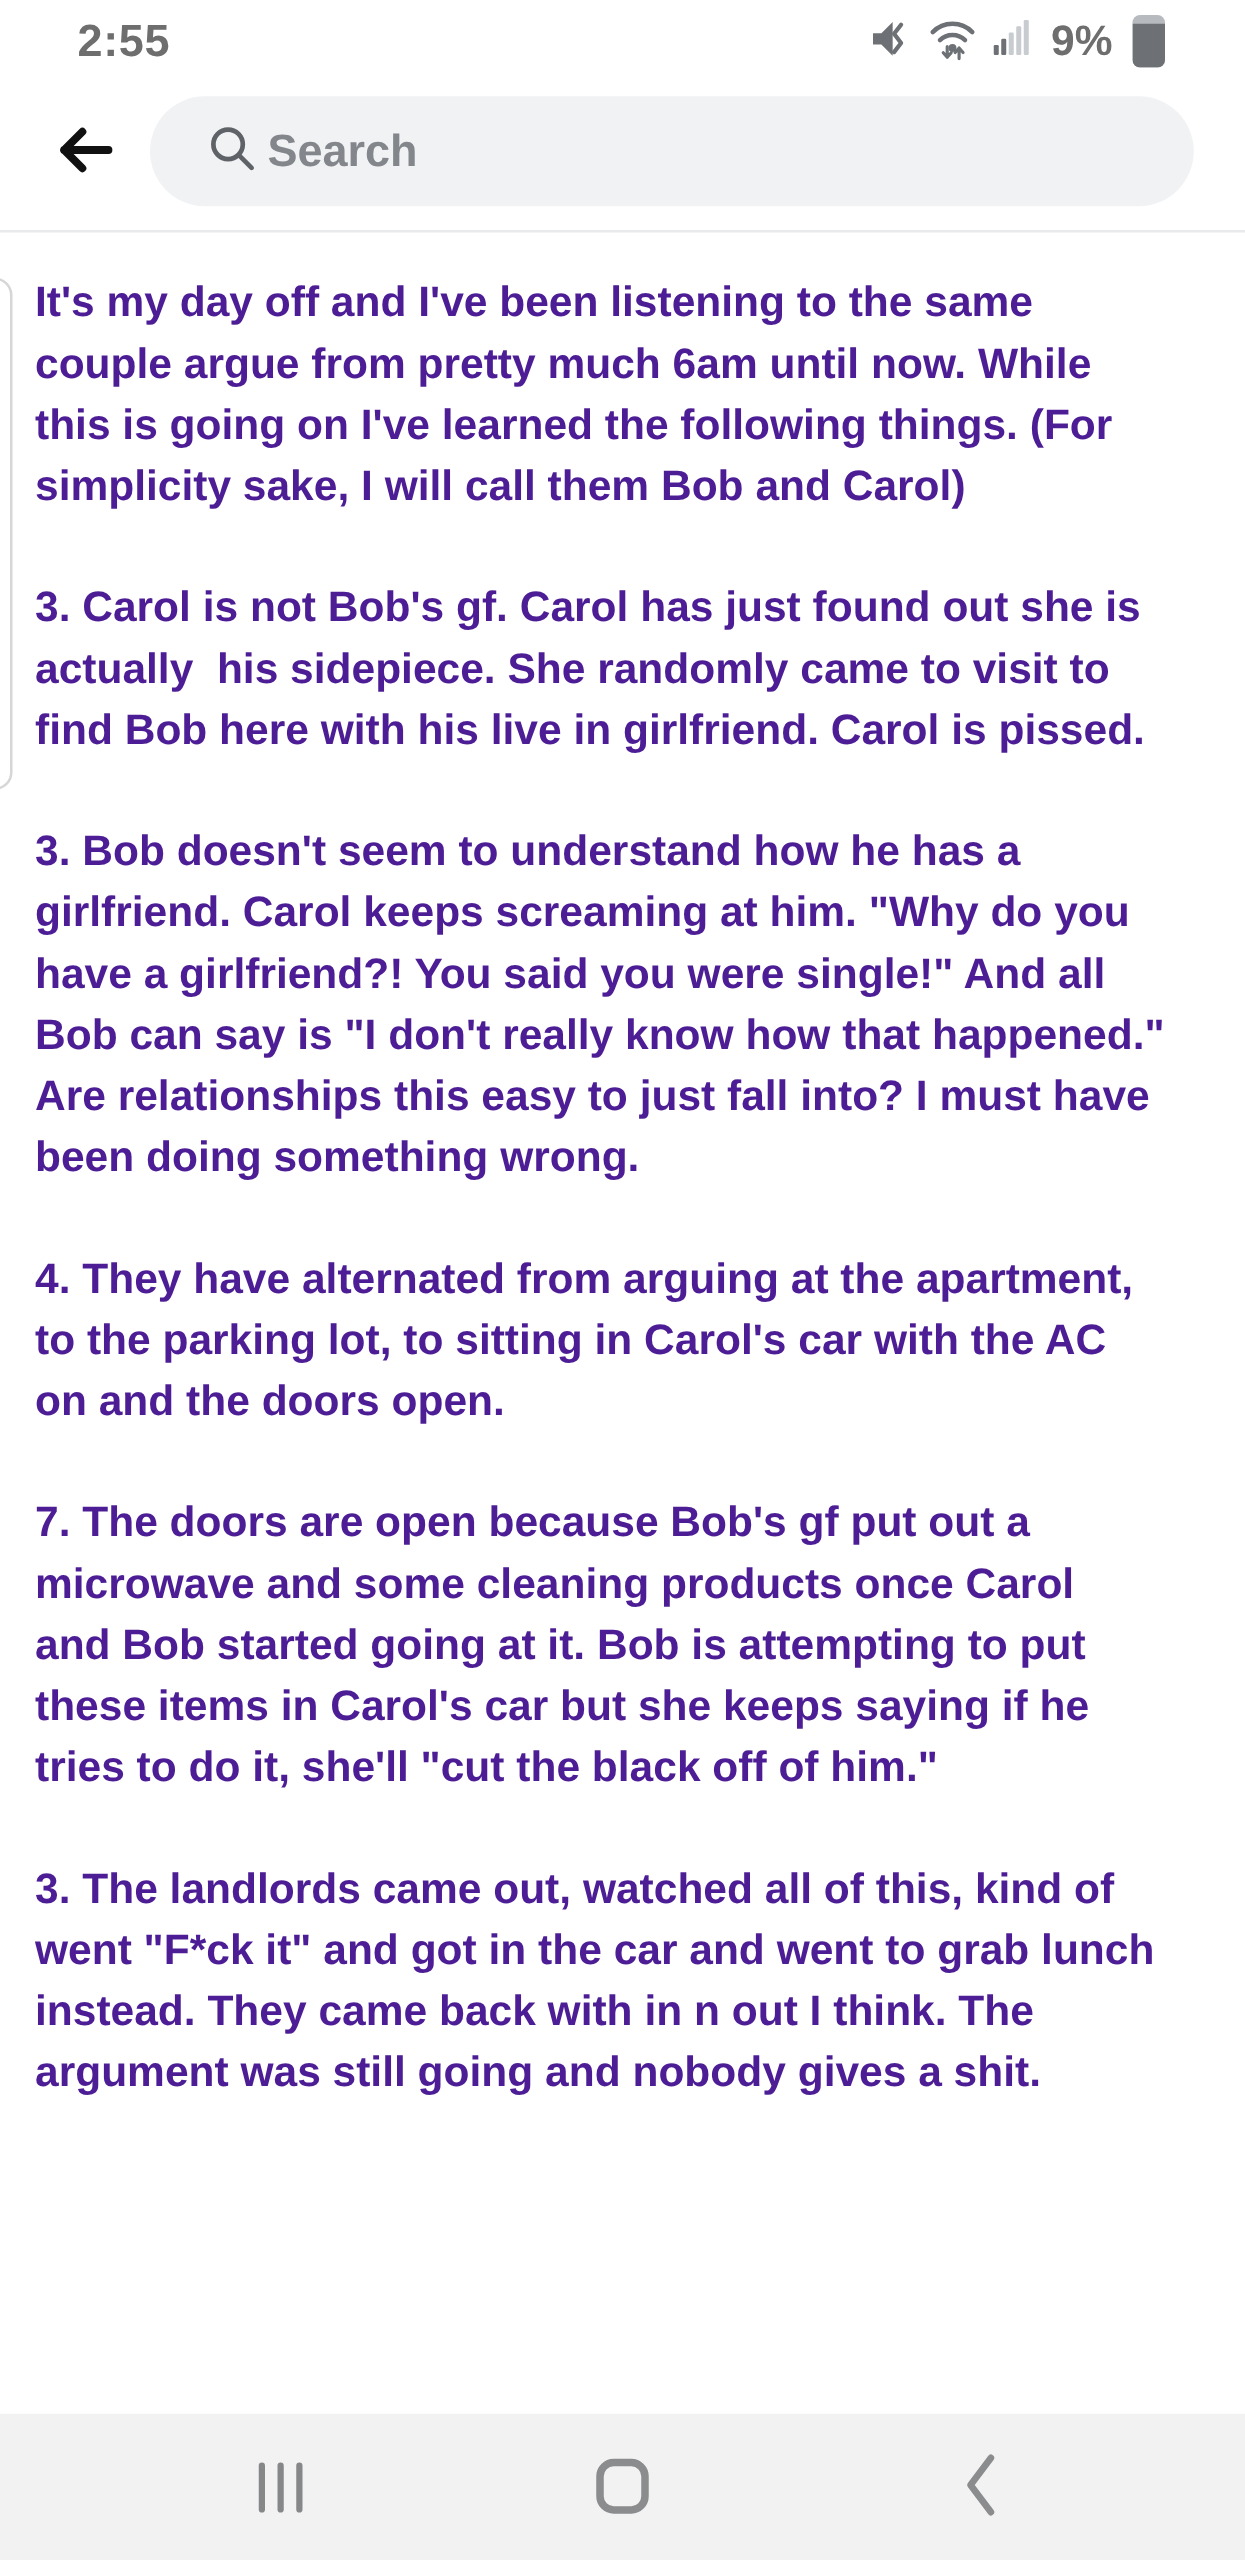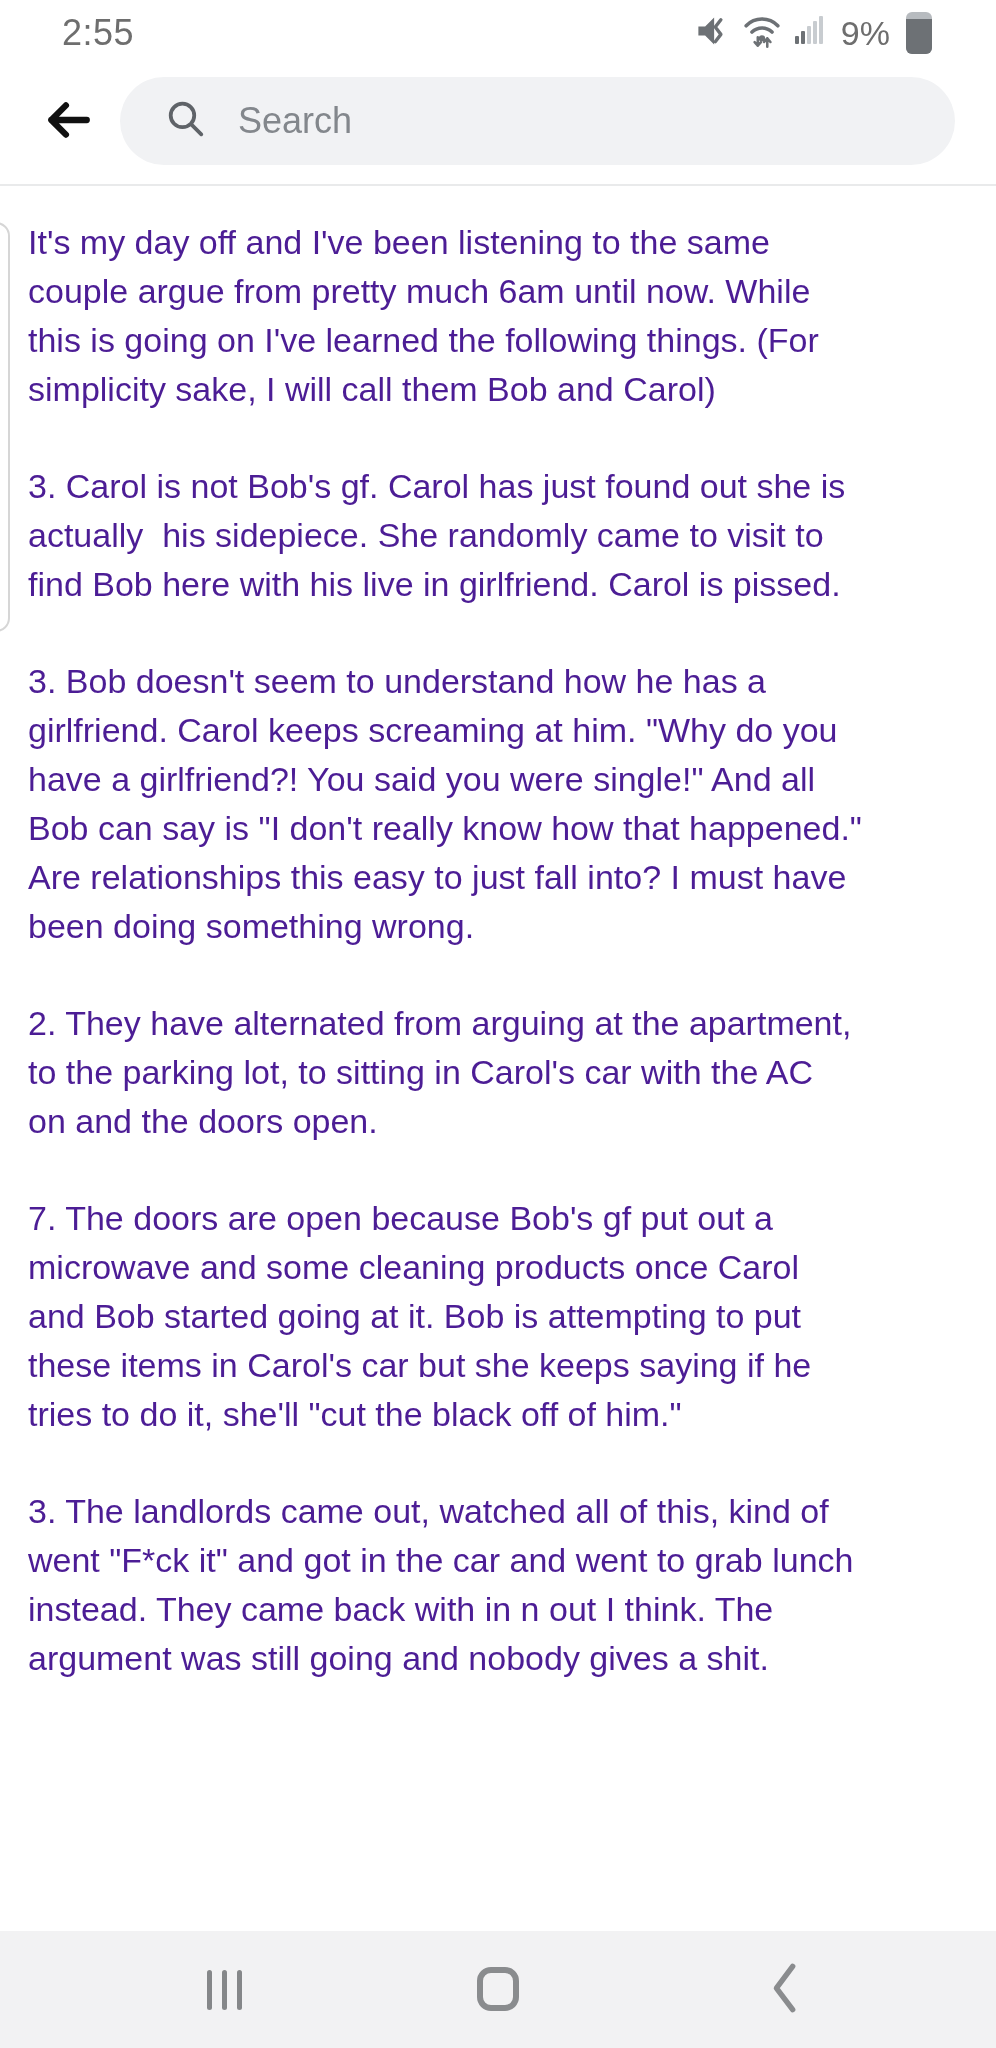--- a/index.html
+++ b/index.html
@@ -5,20 +5,21 @@
   * { margin: 0; padding: 0; box-sizing: border-box; }
   html, body { background: #ffffff; }
   body { font-family: "Liberation Sans", sans-serif; }
 
   .screen {
     position: relative;
     width: 996px;
     height: 2048px;
     background: #ffffff;
     overflow: hidden;
+    font-weight: bold;
   }
 
   
   .status-bar {
     position: absolute;
     top: 0; left: 0; right: 0;
     height: 58px;
     display: flex;
     align-items: center;
     justify-content: space-between;
@@ -84,21 +85,21 @@
     border-radius: 44px;
     background: #f1f2f4;
     display: flex;
     align-items: center;
     padding-left: 46px;
     cursor: text;
   }
   .search-label {
     font-size: 36px;
     color: #83878c;
-    margin-left: 32px;
+    margin-left: 8px;
   }
 
   
   .content {
     position: absolute;
     top: 188px; left: 0; right: 0;
     padding: 30px 34px 0 28px;
   }
   .content p {
     font-size: 34px;
@@ -217,21 +218,21 @@
 simplicity sake, I will call them Bob and Carol)</p>
     <p>3. Carol is not Bob's gf. Carol has just found out she is
 actually  his sidepiece. She randomly came to visit to
 find Bob here with his live in girlfriend. Carol is pissed.</p>
     <p>3. Bob doesn't seem to understand how he has a
 girlfriend. Carol keeps screaming at him. "Why do you
 have a girlfriend?! You said you were single!" And all
 Bob can say is "I don't really know how that happened."
 Are relationships this easy to just fall into? I must have
 been doing something wrong.</p>
-    <p>2. They have alternated from arguing at the apartment,
+    <p>4. They have alternated from arguing at the apartment,
 to the parking lot, to sitting in Carol's car with the AC
 on and the doors open.</p>
     <p>7. The doors are open because Bob's gf put out a
 microwave and some cleaning products once Carol
 and Bob started going at it. Bob is attempting to put
 these items in Carol's car but she keeps saying if he
 tries to do it, she'll "cut the black off of him."</p>
     <p>3. The landlords came out, watched all of this, kind of
 went "F*ck it" and got in the car and went to grab lunch
 instead. They came back with in n out I think. The

